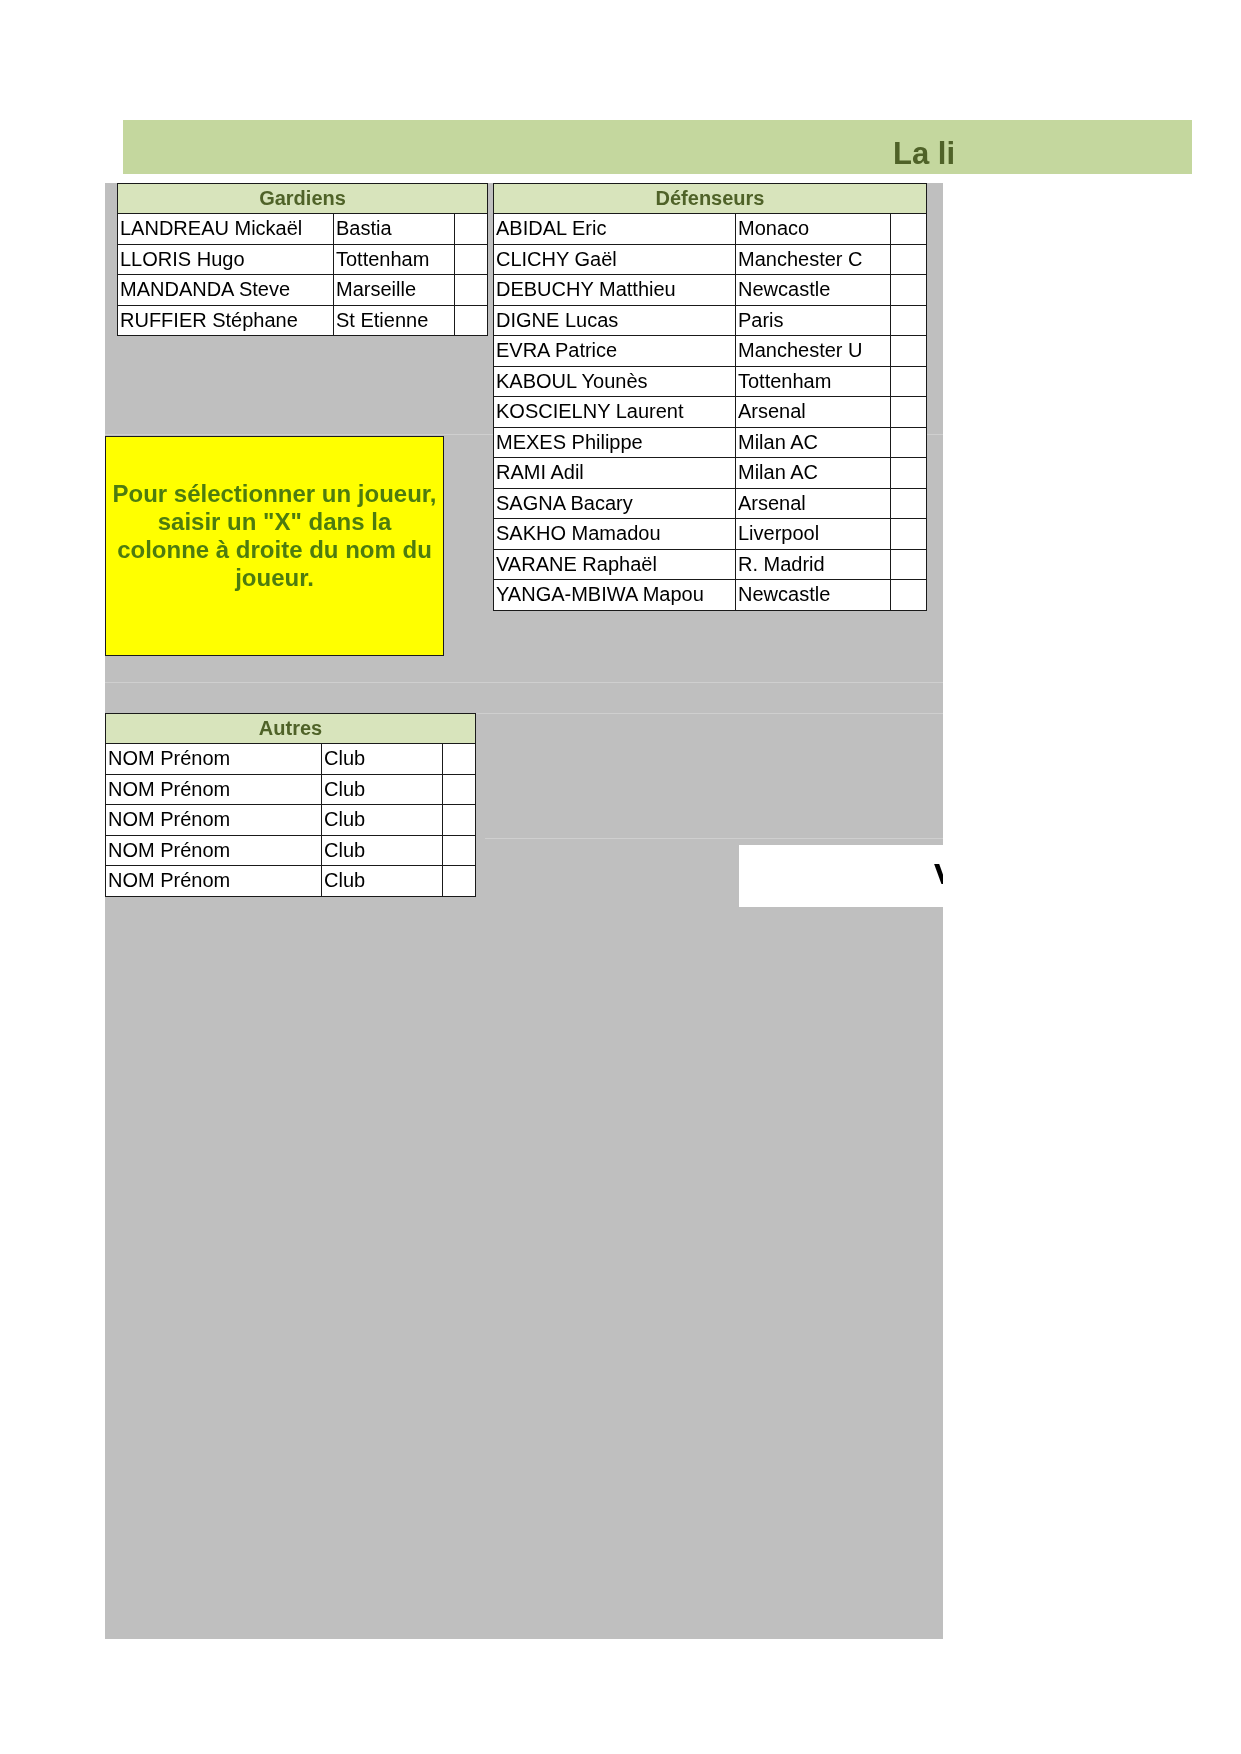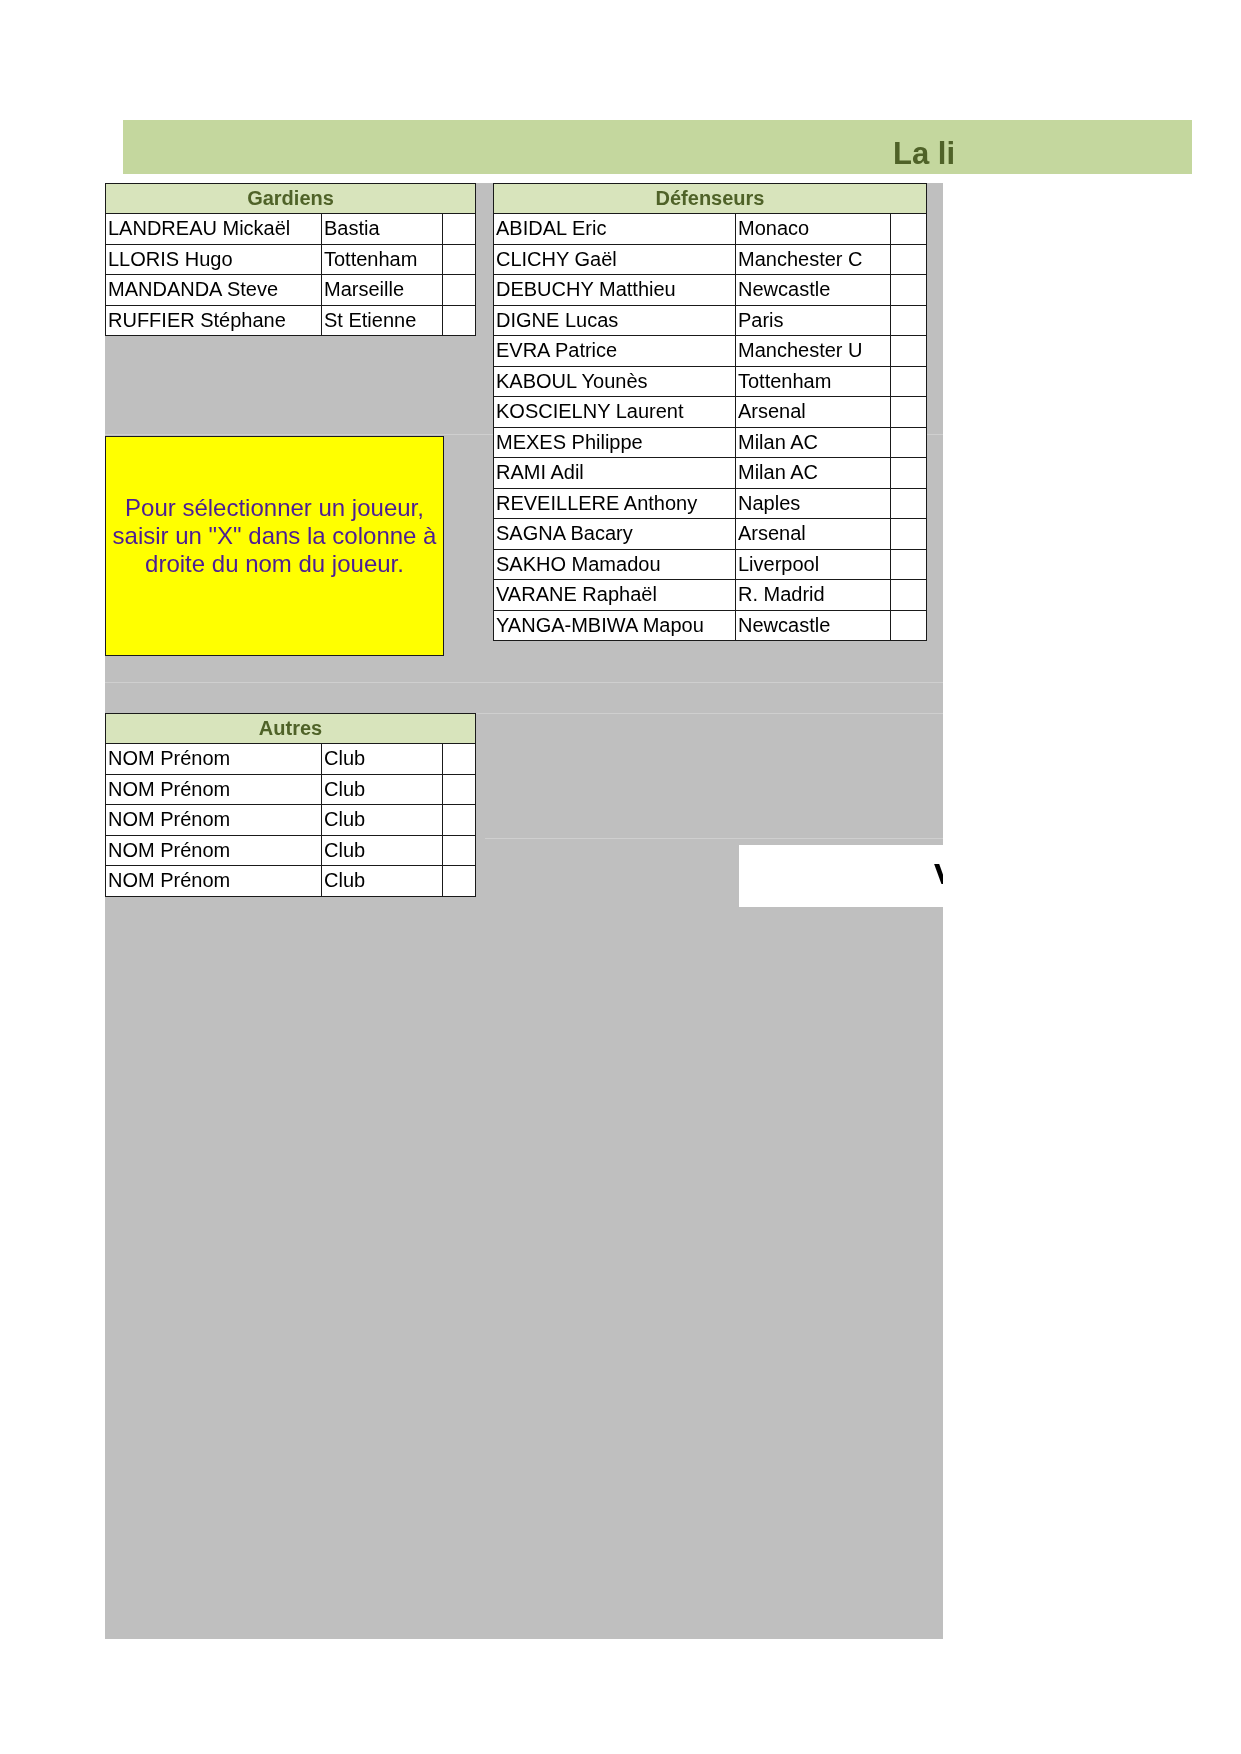--- a/index.html
+++ b/index.html
@@ -11,40 +11,40 @@
                 font-size:31px; font-weight:bold; color:#4f6228; }
   .gray-area { left:105px; top:183px; width:838px; height:1456px; background:#bfbfbf; }
   .hline { position:absolute; height:1px; background:#cfcfcf; }
   table.roster { position:absolute; border-collapse:collapse; background:#fff; table-layout:fixed; }
   table.roster td, table.roster th { border:1.5px solid #1a1a1a; padding:0 2px; height:29.5px;
         font-size:20px; color:#000; white-space:nowrap; overflow:hidden; text-align:left; font-weight:normal; }
   table.roster th.group-head { background:#d8e4bc; color:#4f6228; font-weight:bold; text-align:center; font-size:20px; height:29px; }
   table.roster td.sel { padding:0; }
   .note-box { left:105px; top:436px; width:337px; height:218px; background:#ffff00; border:1.5px solid #1a1a1a;
               display:flex; align-items:center; justify-content:center; text-align:center; }
-  .note-text { color:#4c1d95; font-weight:normal; font-size:24px; line-height:28px; padding:0 6px; margin-top:-20px; }
+  .note-text { color:#4d7c0f; font-weight:bold; font-size:24px; line-height:28px; padding:0 6px; margin-top:-20px; }
   .vou-box { left:739px; top:845px; width:204px; height:62px; background:#ffffff; overflow:hidden; }
   .vou-text { position:absolute; left:151px; top:14px; font-size:27px; font-weight:bold; color:#000;
               font-family:"DejaVu Sans", sans-serif; white-space:nowrap;margin-left:44px; }
 </style>
 </head>
 <body>
 
 <div class="abs title-band">
   <div class="title-text">La li</div>
 </div>
 
 <div class="abs gray-area">
   <div class="hline" style="left:0;top:251px;width:838px;"></div>
   <div class="hline" style="left:0;top:499px;width:838px;"></div>
   <div class="hline" style="left:0;top:530px;width:838px;"></div>
   <div class="hline" style="left:380px;top:655px;width:458px;"></div>
 </div>
 
-<table class="roster" style="left:105px;top:183px;width:370px;">
+<table class="roster" style="left:117px;top:183px;width:370px;">
   <colgroup>
       <col style="width:216px">
       <col style="width:121px">
       <col style="width:33px">
     </colgroup>
   <tbody>
       <tr>
         <th class="group-head" colspan="3">Gardiens</th>
       </tr>
   <tr>
@@ -119,25 +119,20 @@
         <td>MEXES Philippe</td>
         <td>Milan AC</td>
         <td class="sel"></td>
       </tr>
   <tr>
         <td>RAMI Adil</td>
         <td>Milan AC</td>
         <td class="sel"></td>
       </tr>
   <tr>
-        <td>REVEILLERE Anthony</td>
-        <td>Naples</td>
-        <td class="sel"></td>
-      </tr>
-  <tr>
         <td>SAGNA Bacary</td>
         <td>Arsenal</td>
         <td class="sel"></td>
       </tr>
   <tr>
         <td>SAKHO Mamadou</td>
         <td>Liverpool</td>
         <td class="sel"></td>
       </tr>
   <tr>

